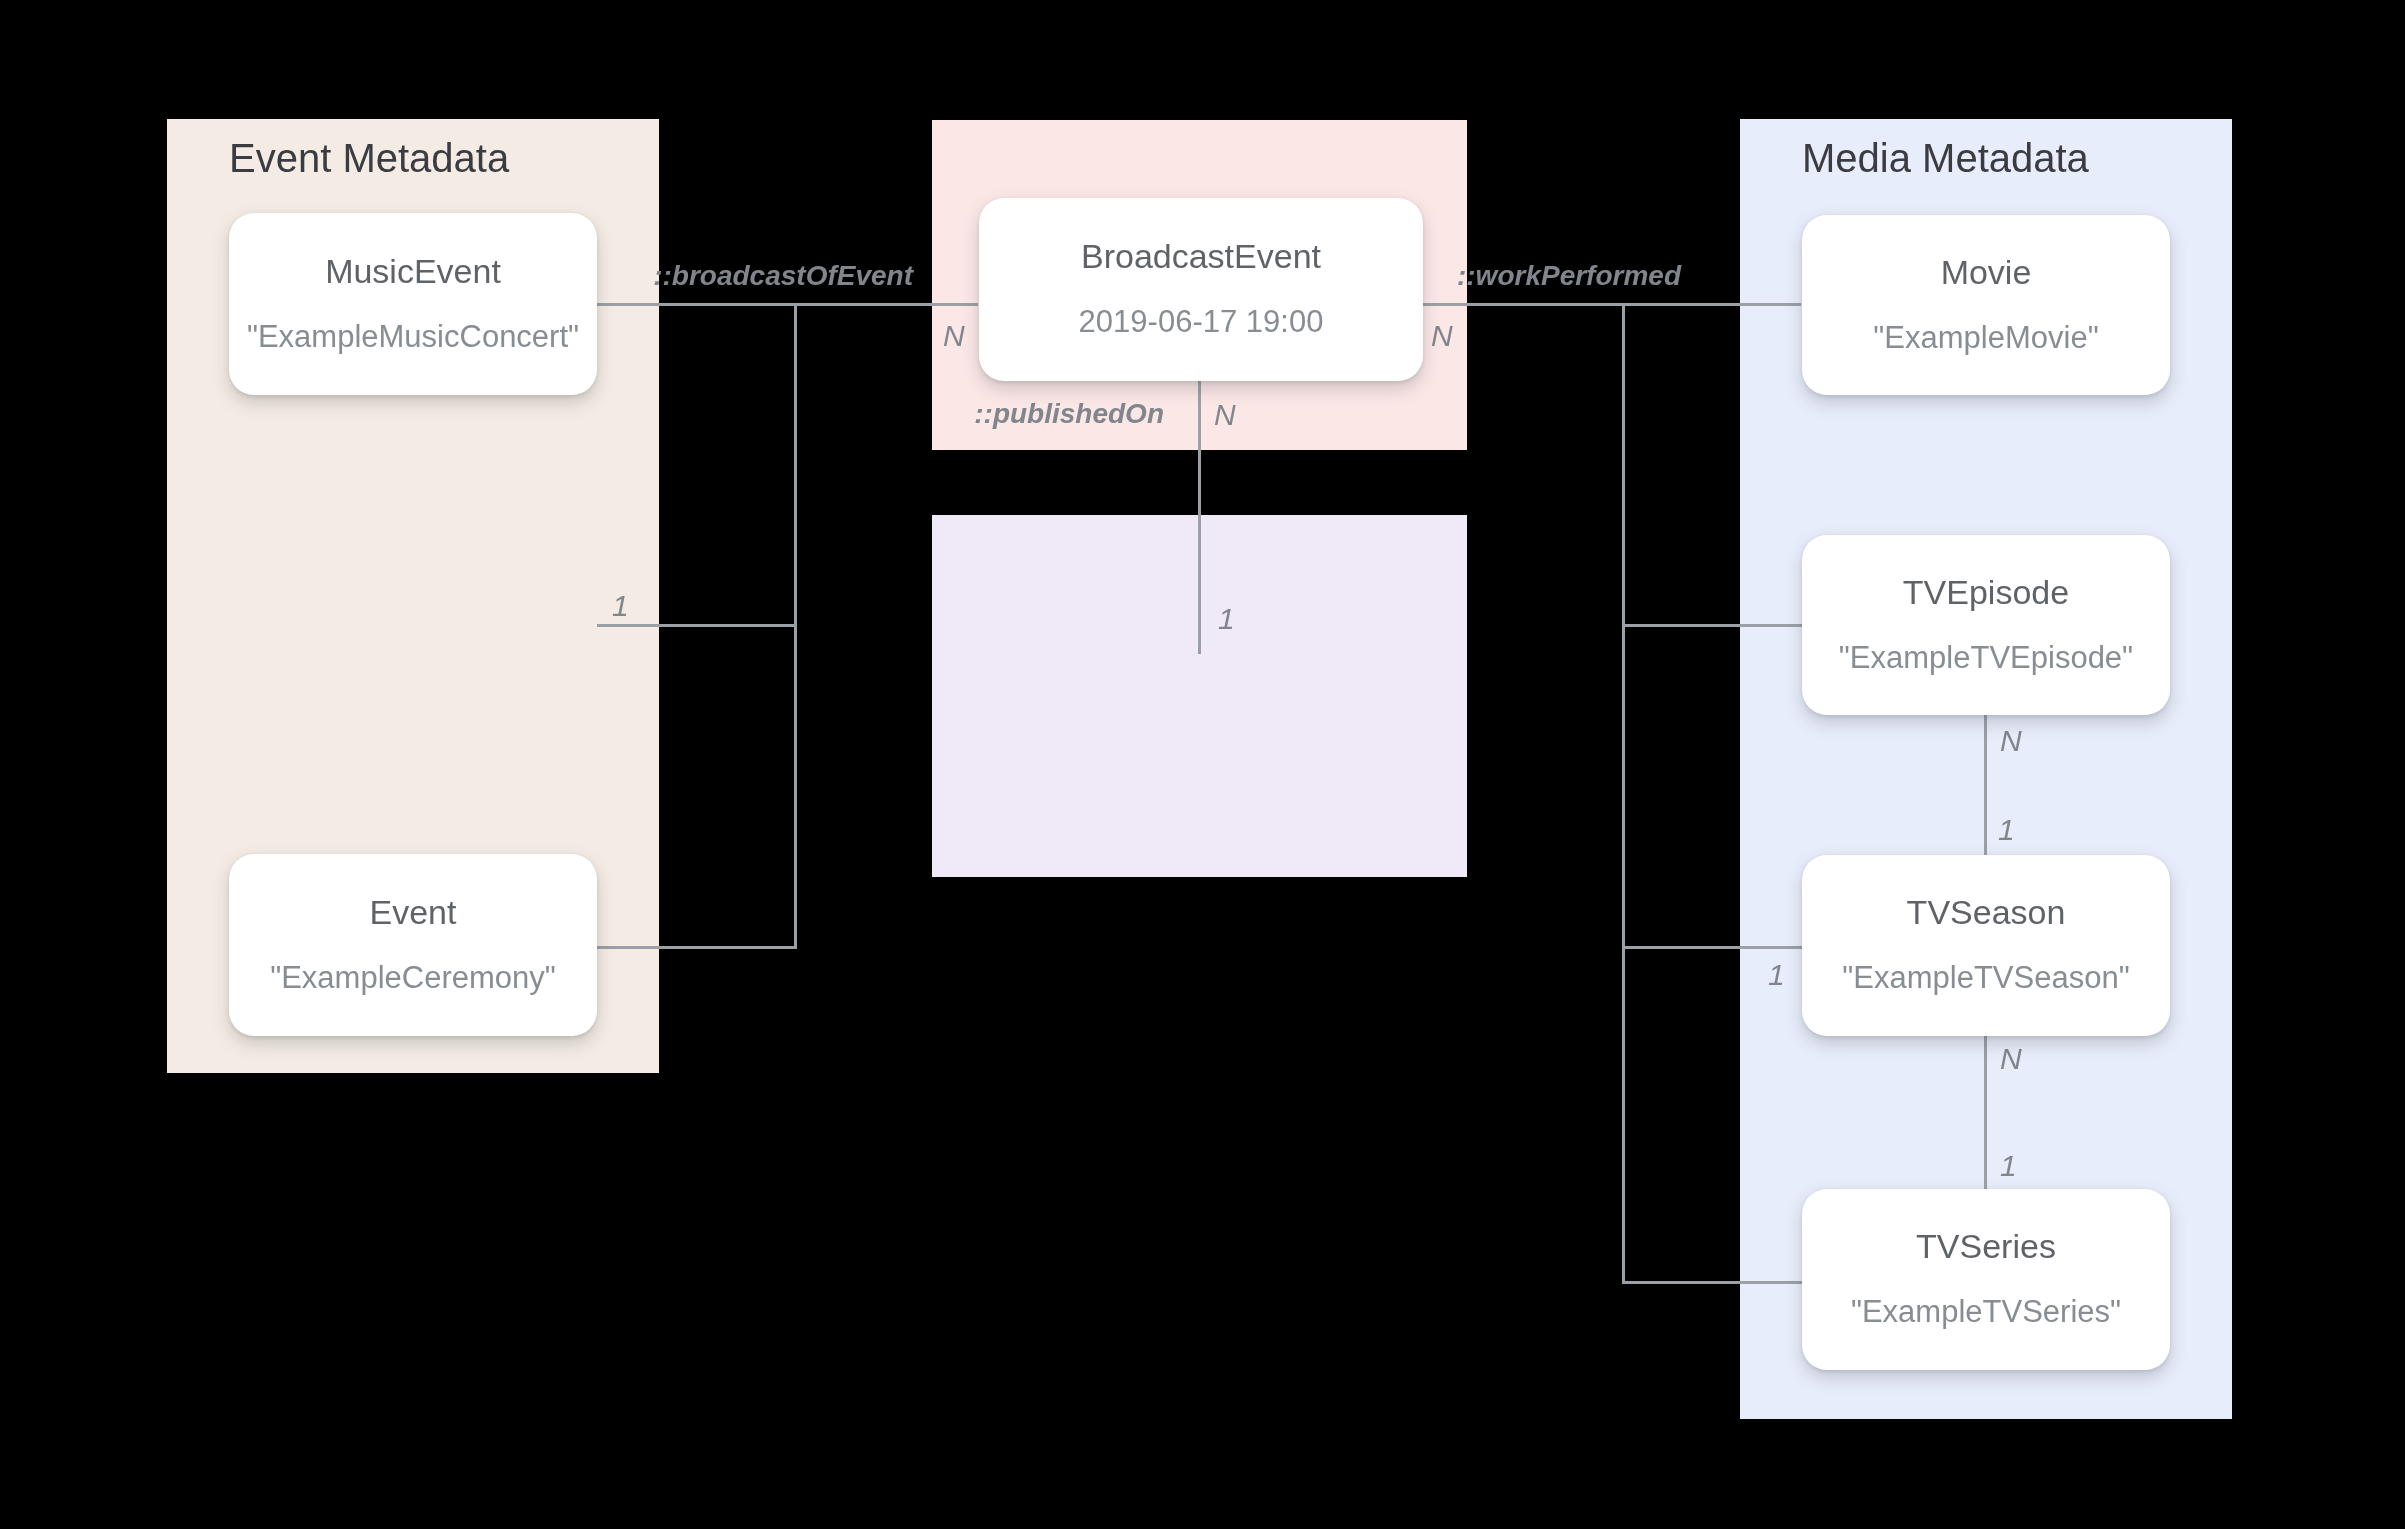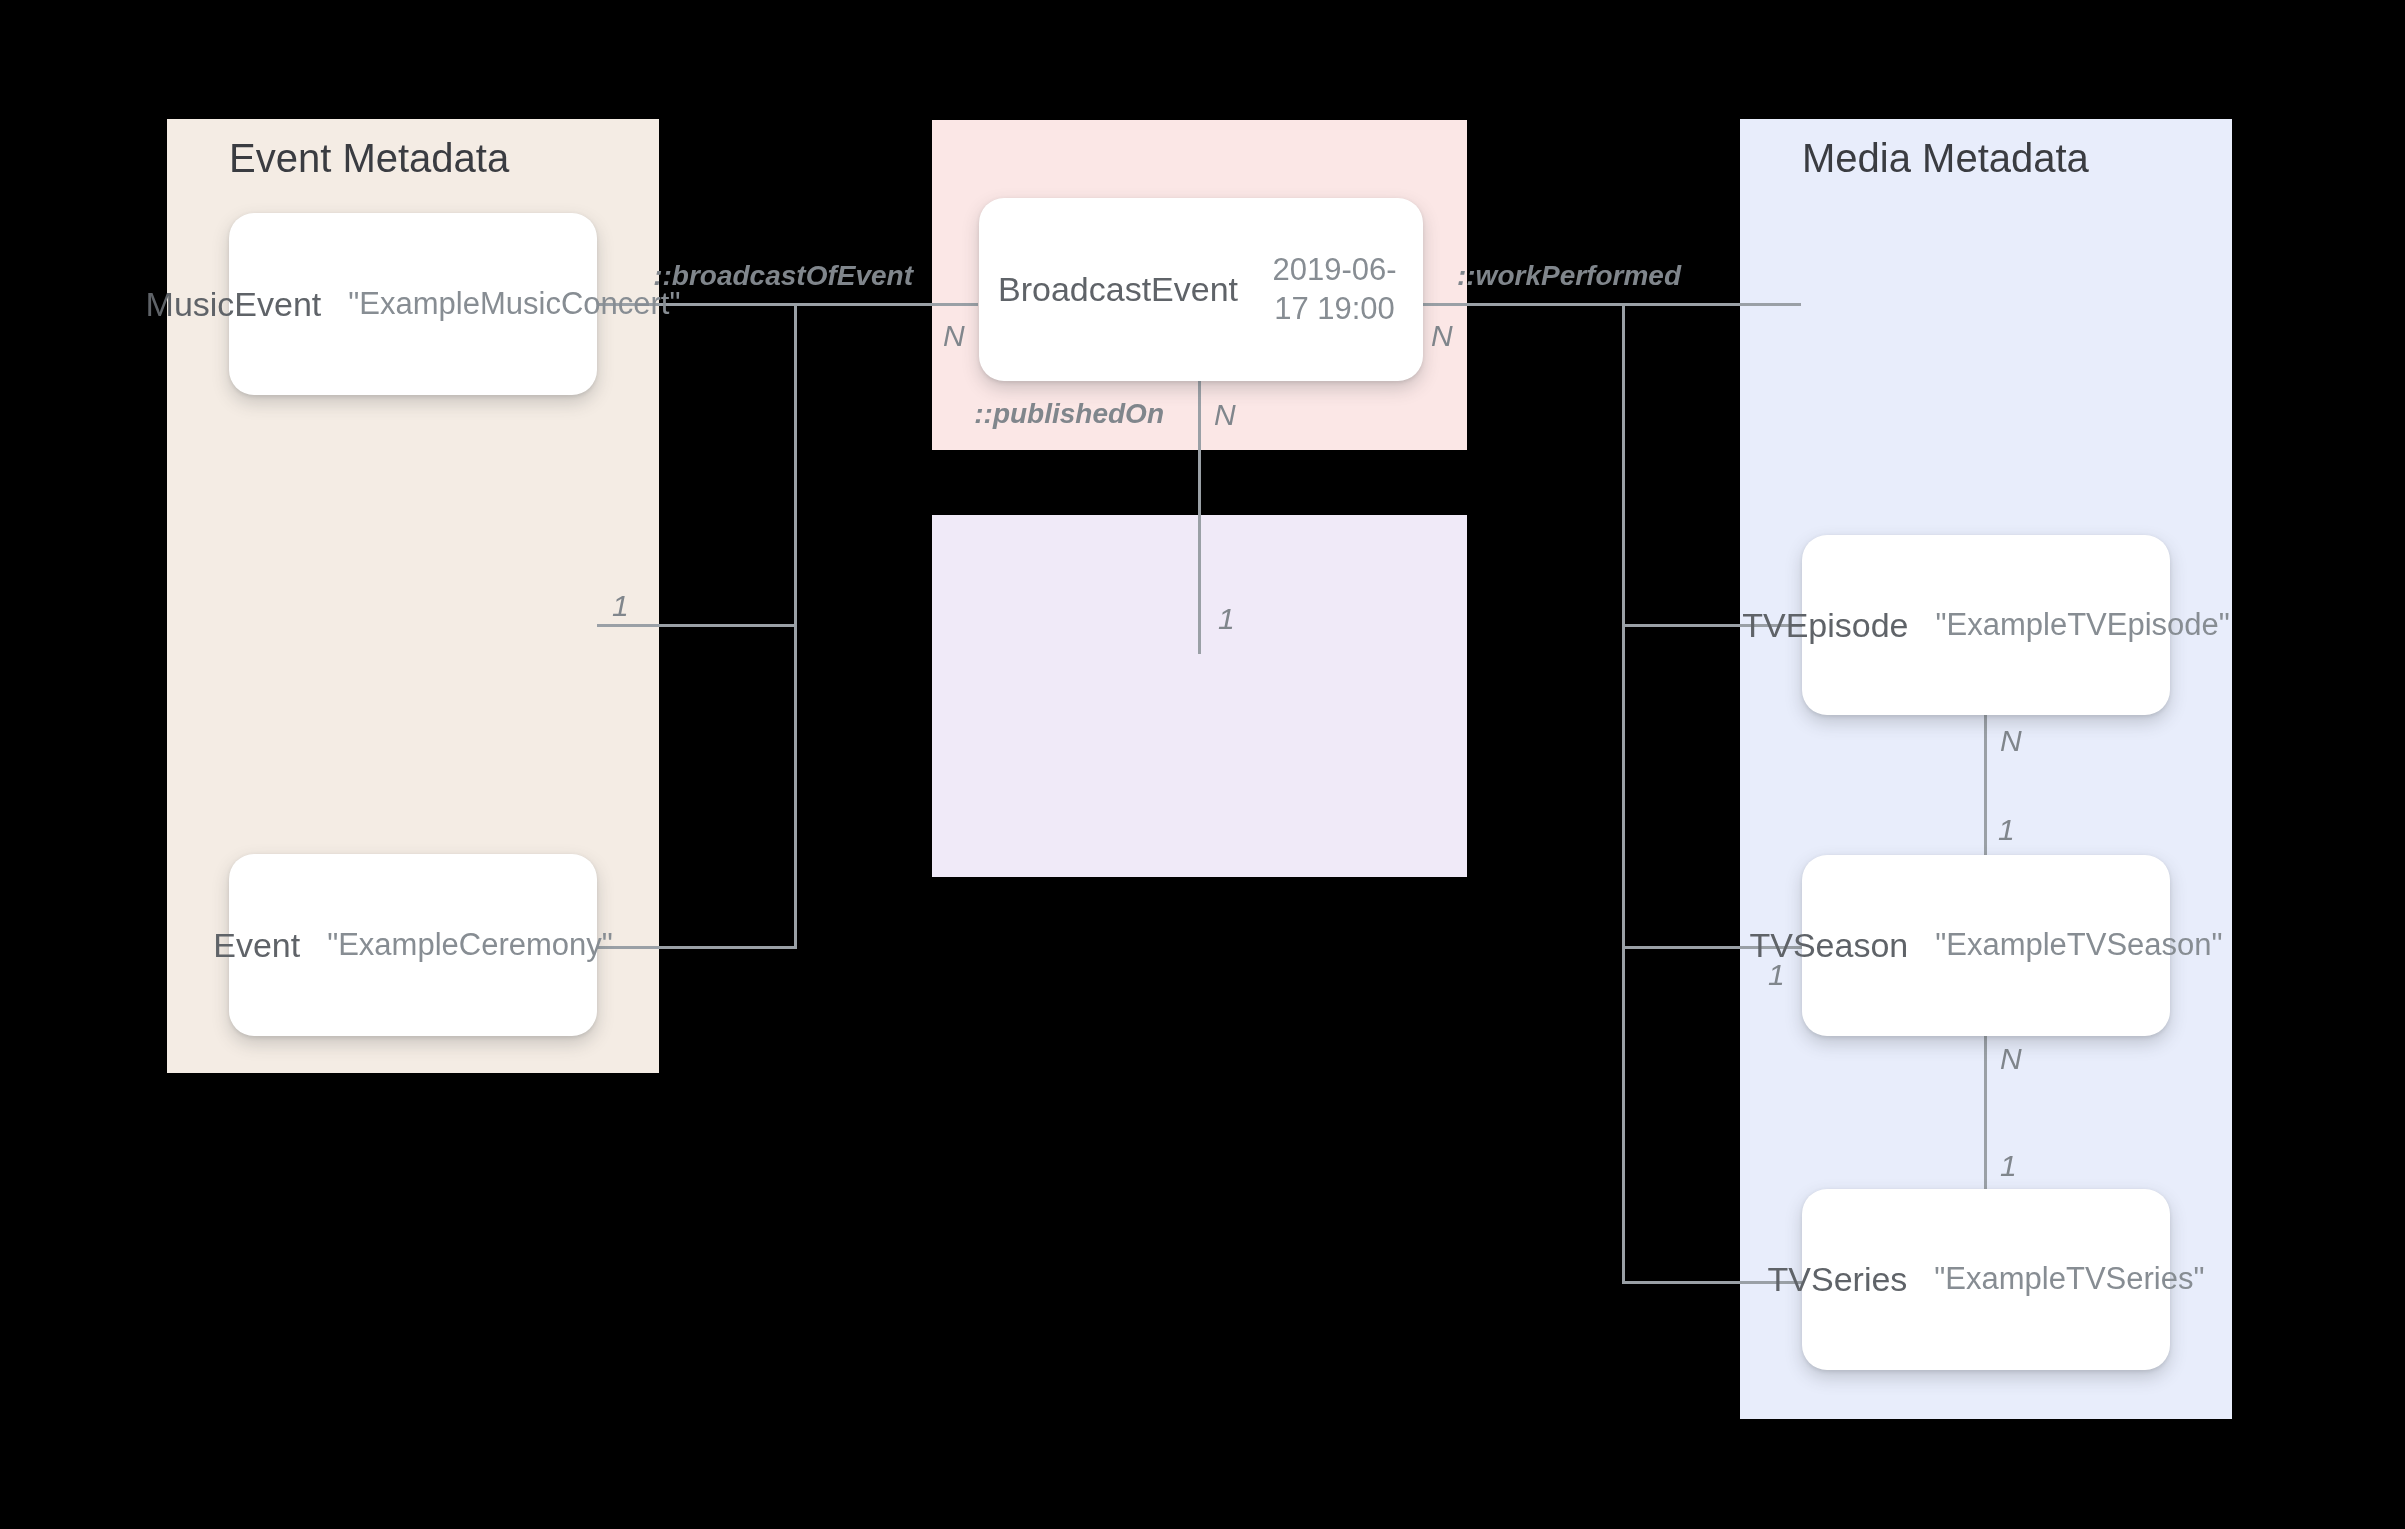--- a/index.html
+++ b/index.html
@@ -20,21 +20,21 @@
     line-height: 1.3;
     white-space: pre-line;
   }
   .panel-title.muted { color: #5F6368; }
   .card {
     position: absolute;
     background: #fff;
     border-radius: 25px;
     box-shadow: 0 7.6px 17px rgba(60,64,67,0.22), 0 1.9px 3.8px rgba(60,64,67,0.12);
     display: flex;
-    flex-direction: row;
+    flex-direction: column;
     align-items: center;
     justify-content: center;
     text-align: center;
     gap: 27px;
     padding: 0 19px;
     box-sizing: border-box;
   }
   .card-title { font-size: 34px; color: #5F6368; }
   .card-sub   { font-size: 31px; color: #878D93; line-height: 1.25; white-space: pre-line; }
   .line { position: absolute; background: #9AA0A6; }
@@ -113,20 +113,24 @@
     <div class="card-title">Event</div>
     <div class="card-sub">"ExampleCeremony"</div>
   </div>
 
   <div class="card" style="left:979px; top:198px; width:444px; height:183px;">
     <div class="card-title">BroadcastEvent</div>
     <div class="card-sub">2019-06-17 19:00</div>
   </div>
 
 
+  <div class="card" style="left:1802px; top:215px; width:368px; height:180px;">
+    <div class="card-title">Movie</div>
+    <div class="card-sub">"ExampleMovie"</div>
+  </div>
 
   <div class="card" style="left:1802px; top:535px; width:368px; height:180px;">
     <div class="card-title">TVEpisode</div>
     <div class="card-sub">"ExampleTVEpisode"</div>
   </div>
 
   <div class="card" style="left:1802px; top:1189px; width:368px; height:181px;">
     <div class="card-title">TVSeries</div>
     <div class="card-sub">"ExampleTVSeries"</div>
   </div>

